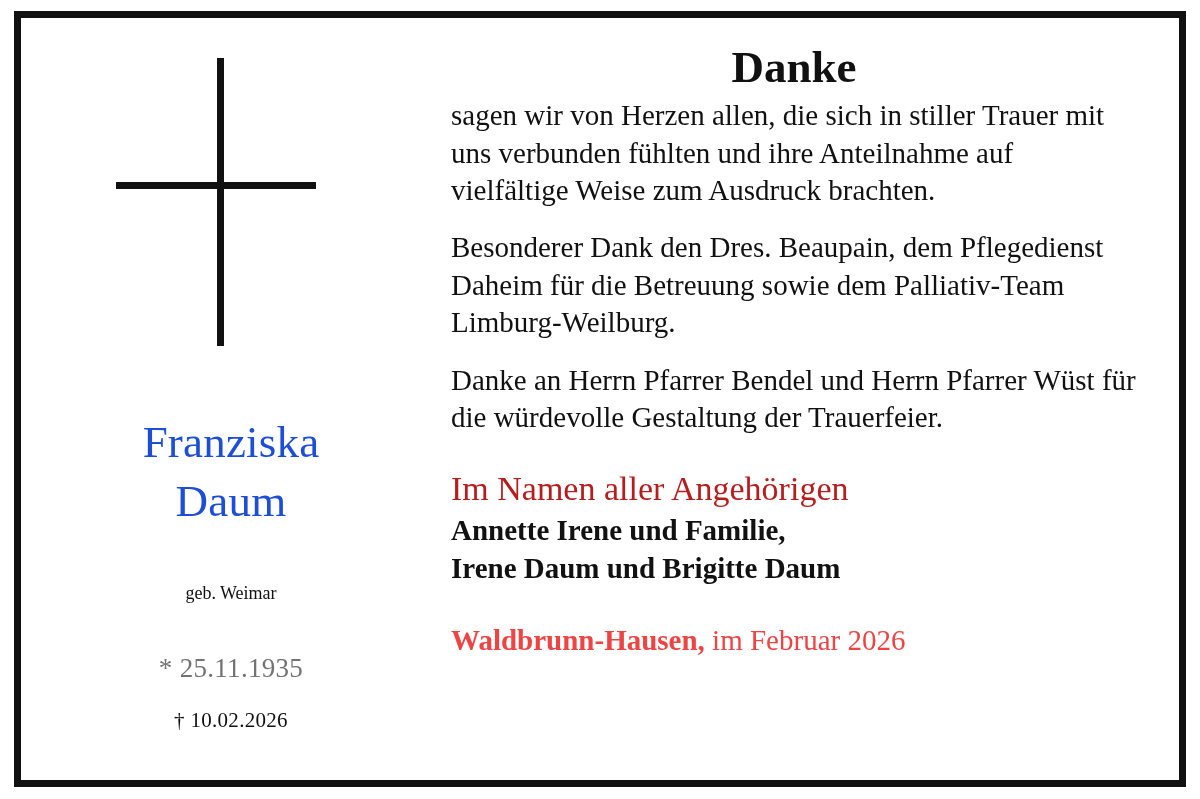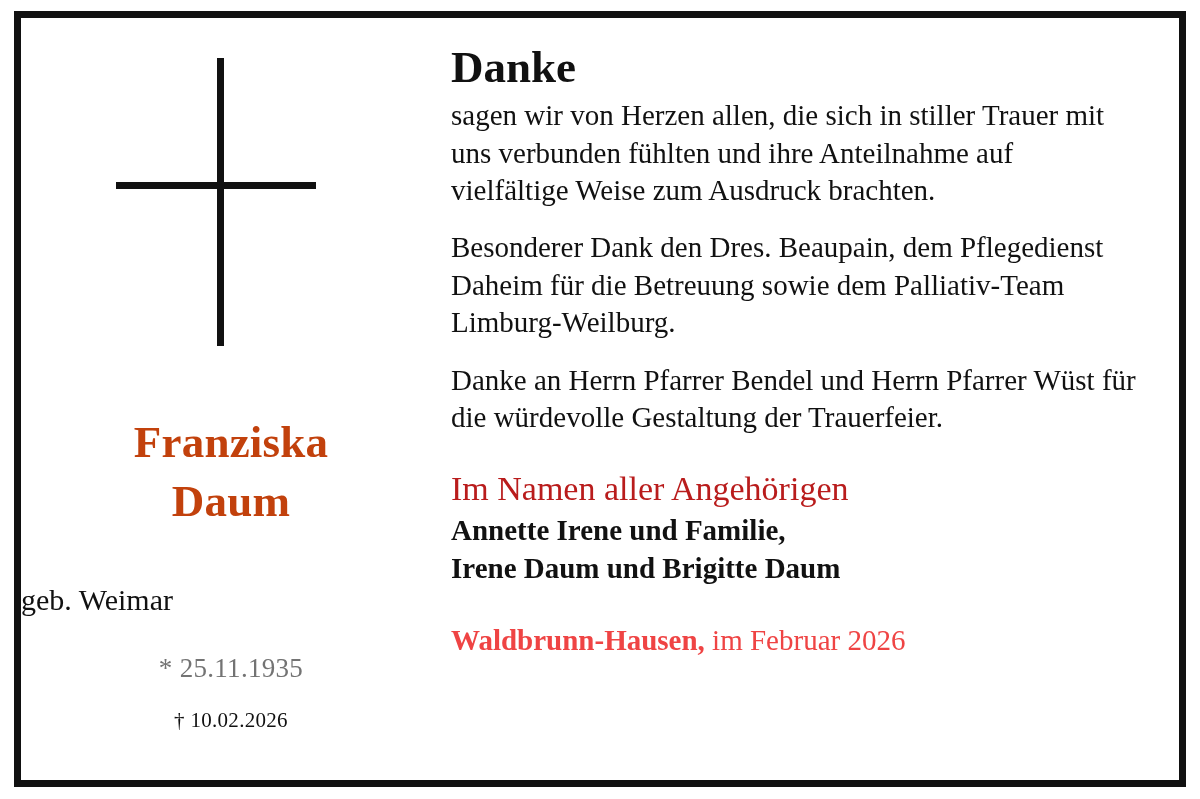--- a/index.html
+++ b/index.html
@@ -69,32 +69,32 @@
   }
   .name-block {
     position: absolute;
     left: 0;
     top: 395px;
     width: 420px;
     text-align: center;
   }
   .name-line {
     font-size: 45px;
-    font-weight: bold;
+    font-weight: normal;
     line-height: 1.32;
     letter-spacing: 0.2px;
-    color: #c2410c;
+    color: #1d4ed8;
   }
   .maiden {
     position: absolute;
     left: 0;
     top: 565px;
     width: 420px;
-    text-align: left;
-    font-size: 30px;
+    text-align: center;
+    font-size: 18px;
     color: #111111;
   }
   .date-born {
     position: absolute;
     left: 0;
     top: 635px;
     width: 420px;
     text-align: center;
     font-size: 27px;
     color: #737373;
@@ -116,20 +116,21 @@
     position: relative;
     padding: 26px 42px 0 10px;
     box-sizing: border-box;
   }
   .danke-heading {
     font-size: 45px;
     font-weight: bold;
     line-height: 1.05;
     color: #111111;
     margin: 0 0 6px 0;
+    text-align: center;
   }
   .para {
     font-size: 29px;
     line-height: 1.29;
     color: #111111;
     margin: 0 0 20px 0;
   }
   .para.tight {
     margin-bottom: 21px;
   }

